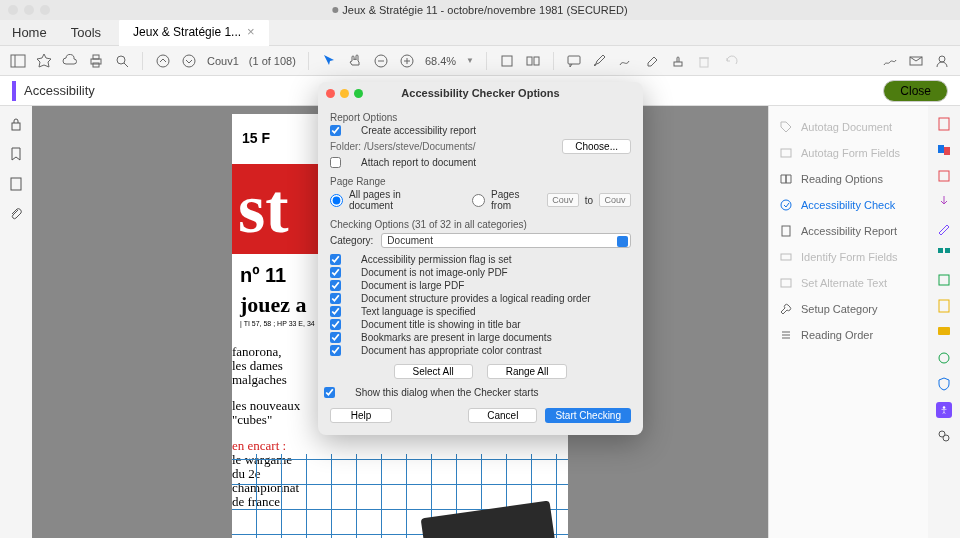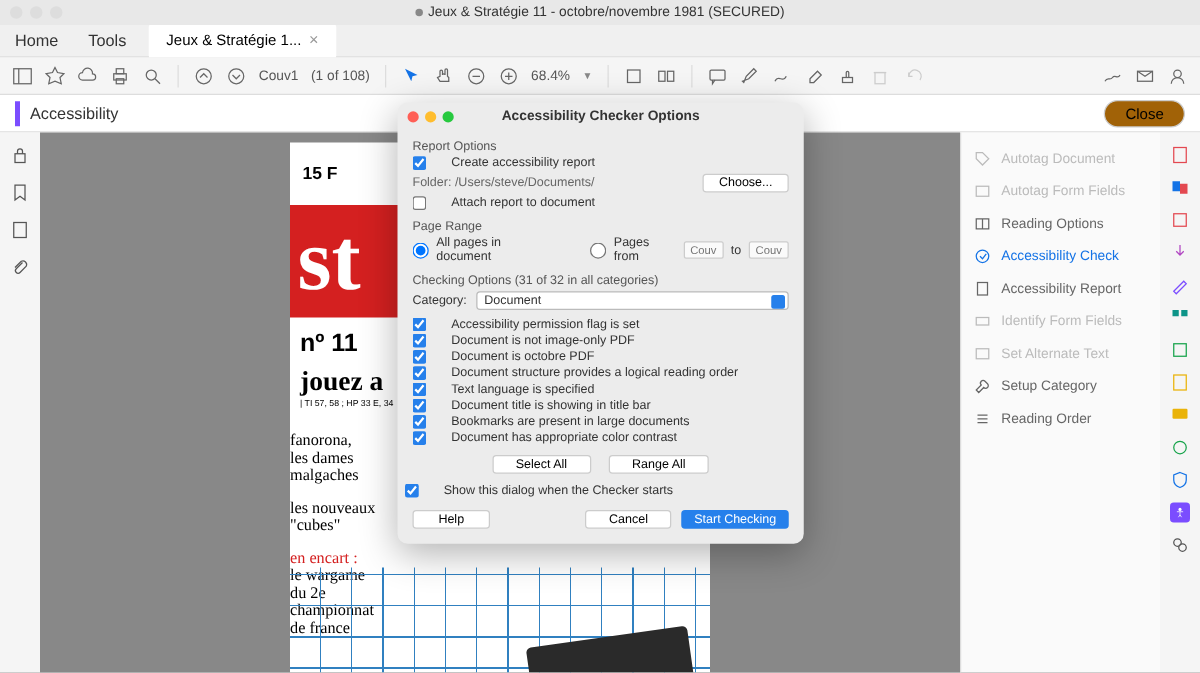--- a/index.html
+++ b/index.html
@@ -17,21 +17,21 @@
 .tb-group { display: flex; align-items: center; gap: 10px; }
 .tb-icon { width: 16px; height: 16px; color: #666; display: flex; align-items: center; justify-content: center; }
 .tb-sep { width: 1px; height: 18px; background: #ddd; }
 .page-info { font-size: 11px; color: #555; }
 .zoom-info { font-size: 11px; color: #555; }
 .tb-spacer { flex: 1; }
 .secondary-bar { height: 30px; background: #fff; border-bottom: 1px solid #ddd; display: flex; align-items: center; padding: 0 12px; justify-content: space-between; }
 .sec-left { display: flex; align-items: center; gap: 8px; }
 .sec-dot { width: 4px; height: 20px; background: #7b4dff; }
 .sec-title { font-size: 13px; color: #333; }
-.close-btn { border: 1px solid #ccc; border-radius: 14px; padding: 3px 16px; font-size: 12px; background: #a16207; }
+.close-btn { border: 1px solid #ccc; border-radius: 14px; padding: 3px 16px; font-size: 12px; background: #4d7c0f; }
 .main-area { display: flex; height: calc(100% - 106px); }
 .left-rail { width: 32px; background: #f5f5f5; display: flex; flex-direction: column; align-items: center; padding-top: 10px; gap: 14px; }
 .rail-icon { width: 16px; height: 16px; color: #555; }
 .doc-area { flex: 1; background: #888; display: flex; justify-content: center; align-items: flex-start; padding: 8px; position: relative; overflow: hidden; }
 .doc-page { width: 336px; height: 520px; background: #fff; position: relative; overflow: hidden; }
 .mag-banner { position: absolute; top: 0; right: 0; width: 130px; height: 130px; background: #1e4ba8; transform: rotate(45deg) translate(20px, -60px); }
 .mag-price { position: absolute; top: 16px; left: 10px; font-size: 14px; font-weight: bold; }
 .mag-logo { position: absolute; top: 50px; left: 0; right: 0; height: 90px; background: #d42020; color: #fff; font-size: 70px; font-weight: bold; padding-left: 6px; font-family: serif; line-height: 90px; }
 .mag-issue { position: absolute; top: 150px; left: 8px; font-size: 20px; font-weight: bold; }
 .mag-play { position: absolute; top: 178px; left: 8px; font-size: 22px; font-weight: bold; font-family: serif; }
@@ -453,21 +453,21 @@
       <div class="check-row">
           <input type="checkbox" checked="" style="">
           <span>Accessibility permission flag is set</span>
         </div>
       <div class="check-row">
           <input type="checkbox" checked="" style="">
           <span>Document is not image-only PDF</span>
         </div>
       <div class="check-row">
           <input type="checkbox" checked="" style="">
-          <span>Document is octobre PDF</span>
+          <span>Document is large PDF</span>
         </div>
       <div class="check-row">
           <input type="checkbox" checked="" style="">
           <span>Document structure provides a logical reading order</span>
         </div>
       <div class="check-row">
           <input type="checkbox" checked="" style="">
           <span>Text language is specified</span>
         </div>
       <div class="check-row">

